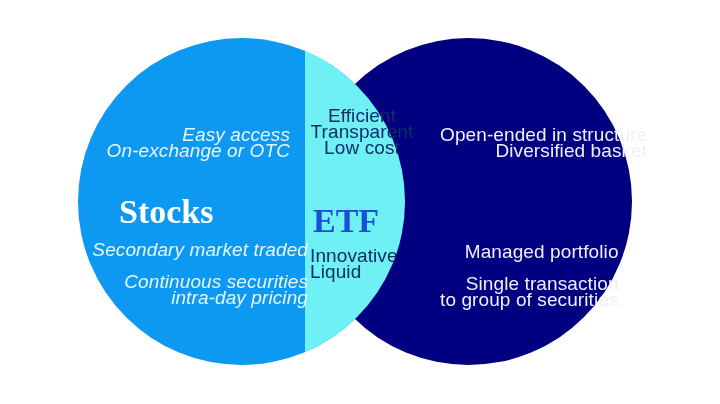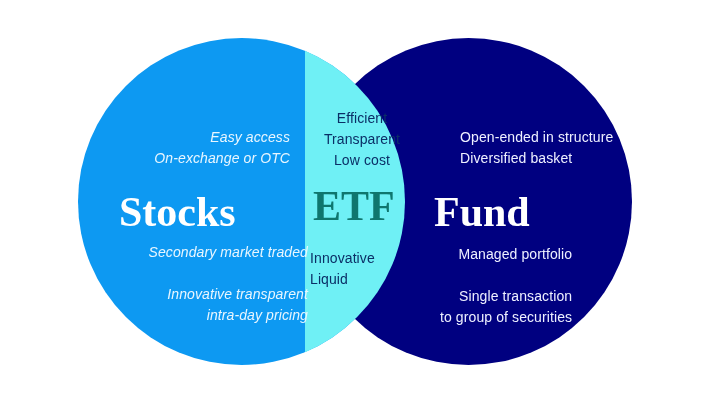--- a/index.html
+++ b/index.html
@@ -52,44 +52,43 @@
     border-radius: 50%;
     background: #6ff0f5;
   }
 
   .text-layer {
     position: absolute;
     inset: 0;
   }
   .blk {
     position: absolute;
-    font-size: 14px;
-    line-height: 21px;
+    font-size: 19px;
+    line-height: 16px;
     letter-spacing: .1px;
     white-space: pre-line;
   }
   .on-blue  { color: #e8f6ff; font-style: italic; }
   .on-navy  { color: #eef0ff; }
   .on-cyan  { color: #0b2f66; }
 
   #txt-stocks-top {
     right: 430px;
     top: 127px;
     text-align: right;
   }
   #txt-stocks-bottom {
     right: 412px;
     top: 242px;
     text-align: right;
   }
   #txt-fund-top {
     left: 440px;
     top: 127px;
-    text-align: left;
-    margin-left: 20px;
+    text-align: right;
   }
   #txt-fund-bottom {
     left: 440px;
     top: 244px;
     text-align: right;
   }
   #txt-etf-top {
     left: 310px;
     top: 108px;
     width: 104px;
@@ -99,33 +98,33 @@
     left: 310px;
     top: 248px;
     width: 104px;
     text-align: left;
   }
 
   .heading {
     position: absolute;
     font-family: "Liberation Serif", serif;
     font-weight: 700;
-    font-size: 42px;
+    font-size: 34px;
     line-height: 46px;
     white-space: nowrap;
   }
   #heading-stocks {
     left: 119px;
     top: 189px;
     color: #ffffff;
   }
   #heading-etf {
     left: 313px;
-    top: 183px;
-    color: #0f766e;
+    top: 198px;
+    color: #1d4ed8;
   }
   #heading-fund {
     left: 434px;
     top: 189px;
     color: #ffffff;
   }
 </style>
 </head>
 <body>
 
@@ -139,21 +138,21 @@
     <div id="lens-disc"></div>
   </div>
 
   <div class="text-layer">
 
     <div id="txt-stocks-top" class="blk on-blue">Easy access
 On-exchange or OTC</div>
 
     <div id="txt-stocks-bottom" class="blk on-blue">Secondary market traded
 
-Innovative transparent
+Continuous securities
 intra-day pricing</div>
 
     <div id="txt-etf-top" class="blk on-cyan">Efficient
 Transparent
 Low cost</div>
 
     <div id="txt-etf-bottom" class="blk on-cyan">Innovative
 Liquid</div>
 
     <div id="txt-fund-top" class="blk on-navy">Open-ended in structure
@@ -161,16 +160,15 @@
 
     <div id="txt-fund-bottom" class="blk on-navy">Managed portfolio
 
 Single transaction
 to group of securities</div>
 
     <div id="heading-stocks" class="heading">Stocks</div>
 
     <div id="heading-etf" class="heading">ETF</div>
 
-    <div id="heading-fund" class="heading">Fund</div>
 
   </div>
 </div>
 
 </body></html>

